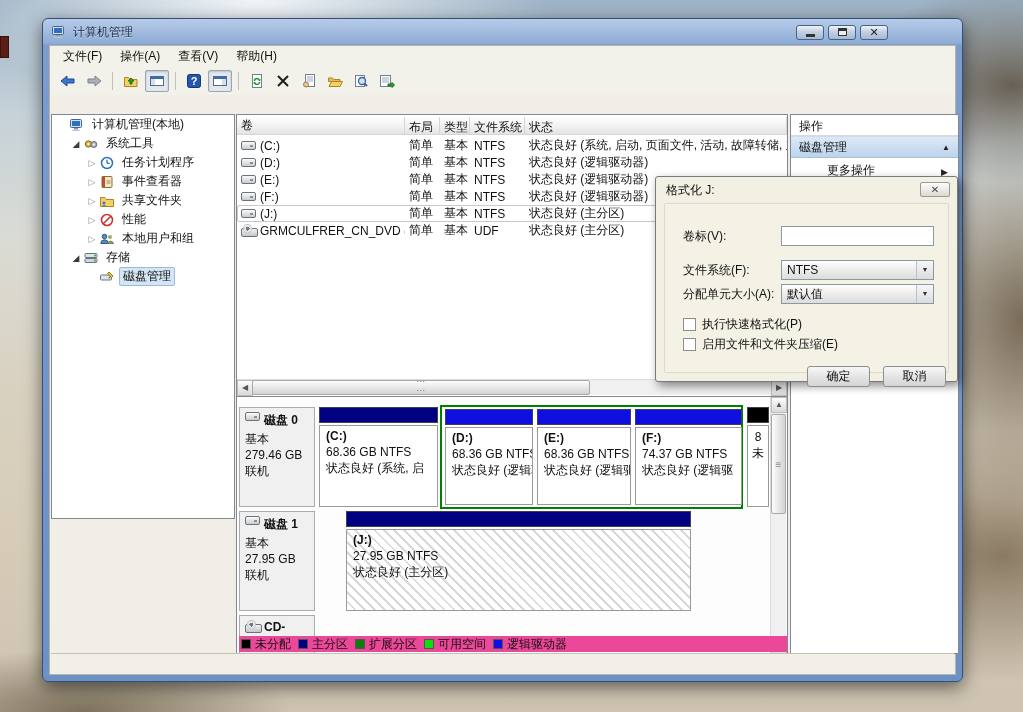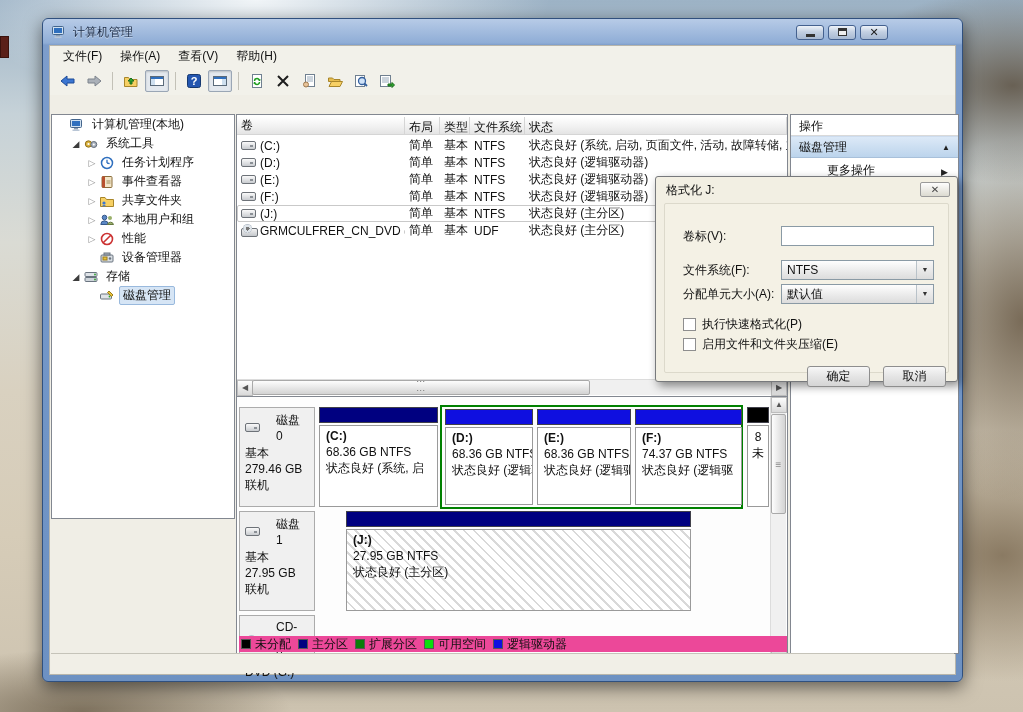--- a/index.html
+++ b/index.html
@@ -83,21 +83,21 @@
   
   .hscroll { position:absolute; left:0; top:264px; right:0; height:16px; background:#f0f0f0; border-top:1px solid #dcdcdc; }
   .sb-btn { position:absolute; width:16px; height:16px; background:linear-gradient(#fdfdfd,#d9d9d9); border:1px solid #bdbdbd; color:#555; font-size:8px; line-height:14px; text-align:center; }
   .hthumb { position:absolute; left:15px; top:0px; width:338px; height:15px; background:linear-gradient(#fdfdfd,#d3d3d3); border:1px solid #a9a9a9; border-radius:2px; }
   .hthumb::after{content:"⋮⋮"; position:absolute; left:50%; top:0; transform:translateX(-50%) rotate(90deg); color:#8a8a8a; font-size:9px;}
 
   
   .disk-area { position:absolute; left:0; top:281px; right:0; bottom:0; background:#fdfdfd; border-top:1px solid #828790; }
   .disk-row { position:absolute; left:2px; right:33px; height:100px; }
   .dlabel { position:absolute; left:0; top:0; width:76px; height:100%; background:#f0f0f0; border:1px solid #ababab; padding:4px 5px; }
-  .dname { font-weight:normal; display:flex; align-items:center; gap:16px; margin-bottom:2px; }
+  .dname { font-weight:bold; display:flex; gap:4px; margin-bottom:2px; }
   .dline { line-height:16px; }
   .part { position:absolute; top:0; height:100%; display:flex; flex-direction:column; }
   .pband { height:16px; border:1px solid #40404a; margin-bottom:2px; }
   .pbox { flex:1 1 auto; background:#fff; border:1px solid #9a9a9a; padding:3px 6px; overflow:hidden; white-space:nowrap; }
   .pbox.hatch { background:repeating-linear-gradient(45deg,#ffffff 0 5px,#d9d9d9 5px 7px); }
   .pl1 { font-weight:bold; line-height:15px; }
   .pl2 { line-height:16px; }
   .extended-wrap { position:absolute; top:-2px; height:calc(100% + 4px); border:2px solid #008000; }
   .extended-wrap .part { top:2px; height:calc(100% - 4px); }
   .vscroll { position:absolute; right:1px; top:0px; width:16px; height:258px; background:#f0f0f0; border-left:1px solid #dcdcdc; }
@@ -313,44 +313,34 @@
           <svg class="tic" viewBox="0 0 16 16">
               <path d="M1.5 4.5 l4.5 0 1.5 2 7 0 0 7 -13 0 z" fill="#f7d064" stroke="#a8862a"></path>
               <circle cx="5" cy="10" r="1.6" fill="#3b76d2"></circle>
               <path d="M3 13.2 a2.2 2.2 0 0 1 4 0 z" fill="#3b76d2"></path>
             </svg>
           <span class="tl">共享文件夹</span>
         </div>
         <div class="ti lvl2">
           <span class="exp c"></span>
           <svg class="tic" viewBox="0 0 16 16">
+              <circle cx="8" cy="8" r="5.5" fill="#fff" stroke="#c33" stroke-width="1.6"></circle>
+              <line x1="4.2" y1="11.8" x2="11.8" y2="4.2" stroke="#c33" stroke-width="1.6"></line>
+            </svg>
+          <span class="tl">性能</span>
+        </div>
+        <div class="ti lvl2">
+          <span class="exp c"></span>
+          <svg class="tic" viewBox="0 0 16 16">
               <circle cx="5.5" cy="5.5" r="2.3" fill="#5b87c5" stroke="#36598b"></circle>
               <path d="M1.8 12.5 a3.7 3.7 0 0 1 7.4 0 z" fill="#5b87c5" stroke="#36598b"></path>
               <circle cx="11" cy="6" r="2" fill="#9ab06a" stroke="#67794２"></circle>
               <path d="M8.5 12.5 a3.1 3.1 0 0 1 6 0 z" fill="#9ab06a" stroke="#677942"></path>
             </svg>
           <span class="tl">本地用户和组</span>
-        </div>
-        <div class="ti lvl2">
-          <span class="exp c"></span>
-          <svg class="tic" viewBox="0 0 16 16">
-              <circle cx="8" cy="8" r="5.5" fill="#fff" stroke="#c33" stroke-width="1.6"></circle>
-              <line x1="4.2" y1="11.8" x2="11.8" y2="4.2" stroke="#c33" stroke-width="1.6"></line>
-            </svg>
-          <span class="tl">性能</span>
-        </div>
-        <div class="ti lvl2">
-          <span class="exp n"></span>
-          <svg class="tic" viewBox="0 0 16 16">
-              <rect x="2" y="5" width="12" height="7" rx="1" fill="#d8dde2" stroke="#6a7480"></rect>
-              <rect x="4" y="7" width="4" height="3" fill="#e9c23a" stroke="#9a7d1c"></rect>
-              <circle cx="11" cy="8.5" r="1.2" fill="#6a7480"></circle>
-              <rect x="5" y="3" width="6" height="2" fill="#aab3bc" stroke="#6a7480"></rect>
-            </svg>
-          <span class="tl">设备管理器</span>
         </div>
         <div class="ti lvl1">
           <span class="exp e"></span>
           <svg class="tic" viewBox="0 0 16 16">
               <rect x="2" y="3.5" width="12" height="4" rx="1" fill="#dfe3e8" stroke="#6a7480"></rect>
               <rect x="2" y="8.5" width="12" height="4" rx="1" fill="#cfd5db" stroke="#6a7480"></rect>
               <circle cx="12" cy="5.5" r=".9" fill="#2da12d"></circle>
               <circle cx="12" cy="10.5" r=".9" fill="#2da12d"></circle>
             </svg>
           <span class="tl">存储</span>

